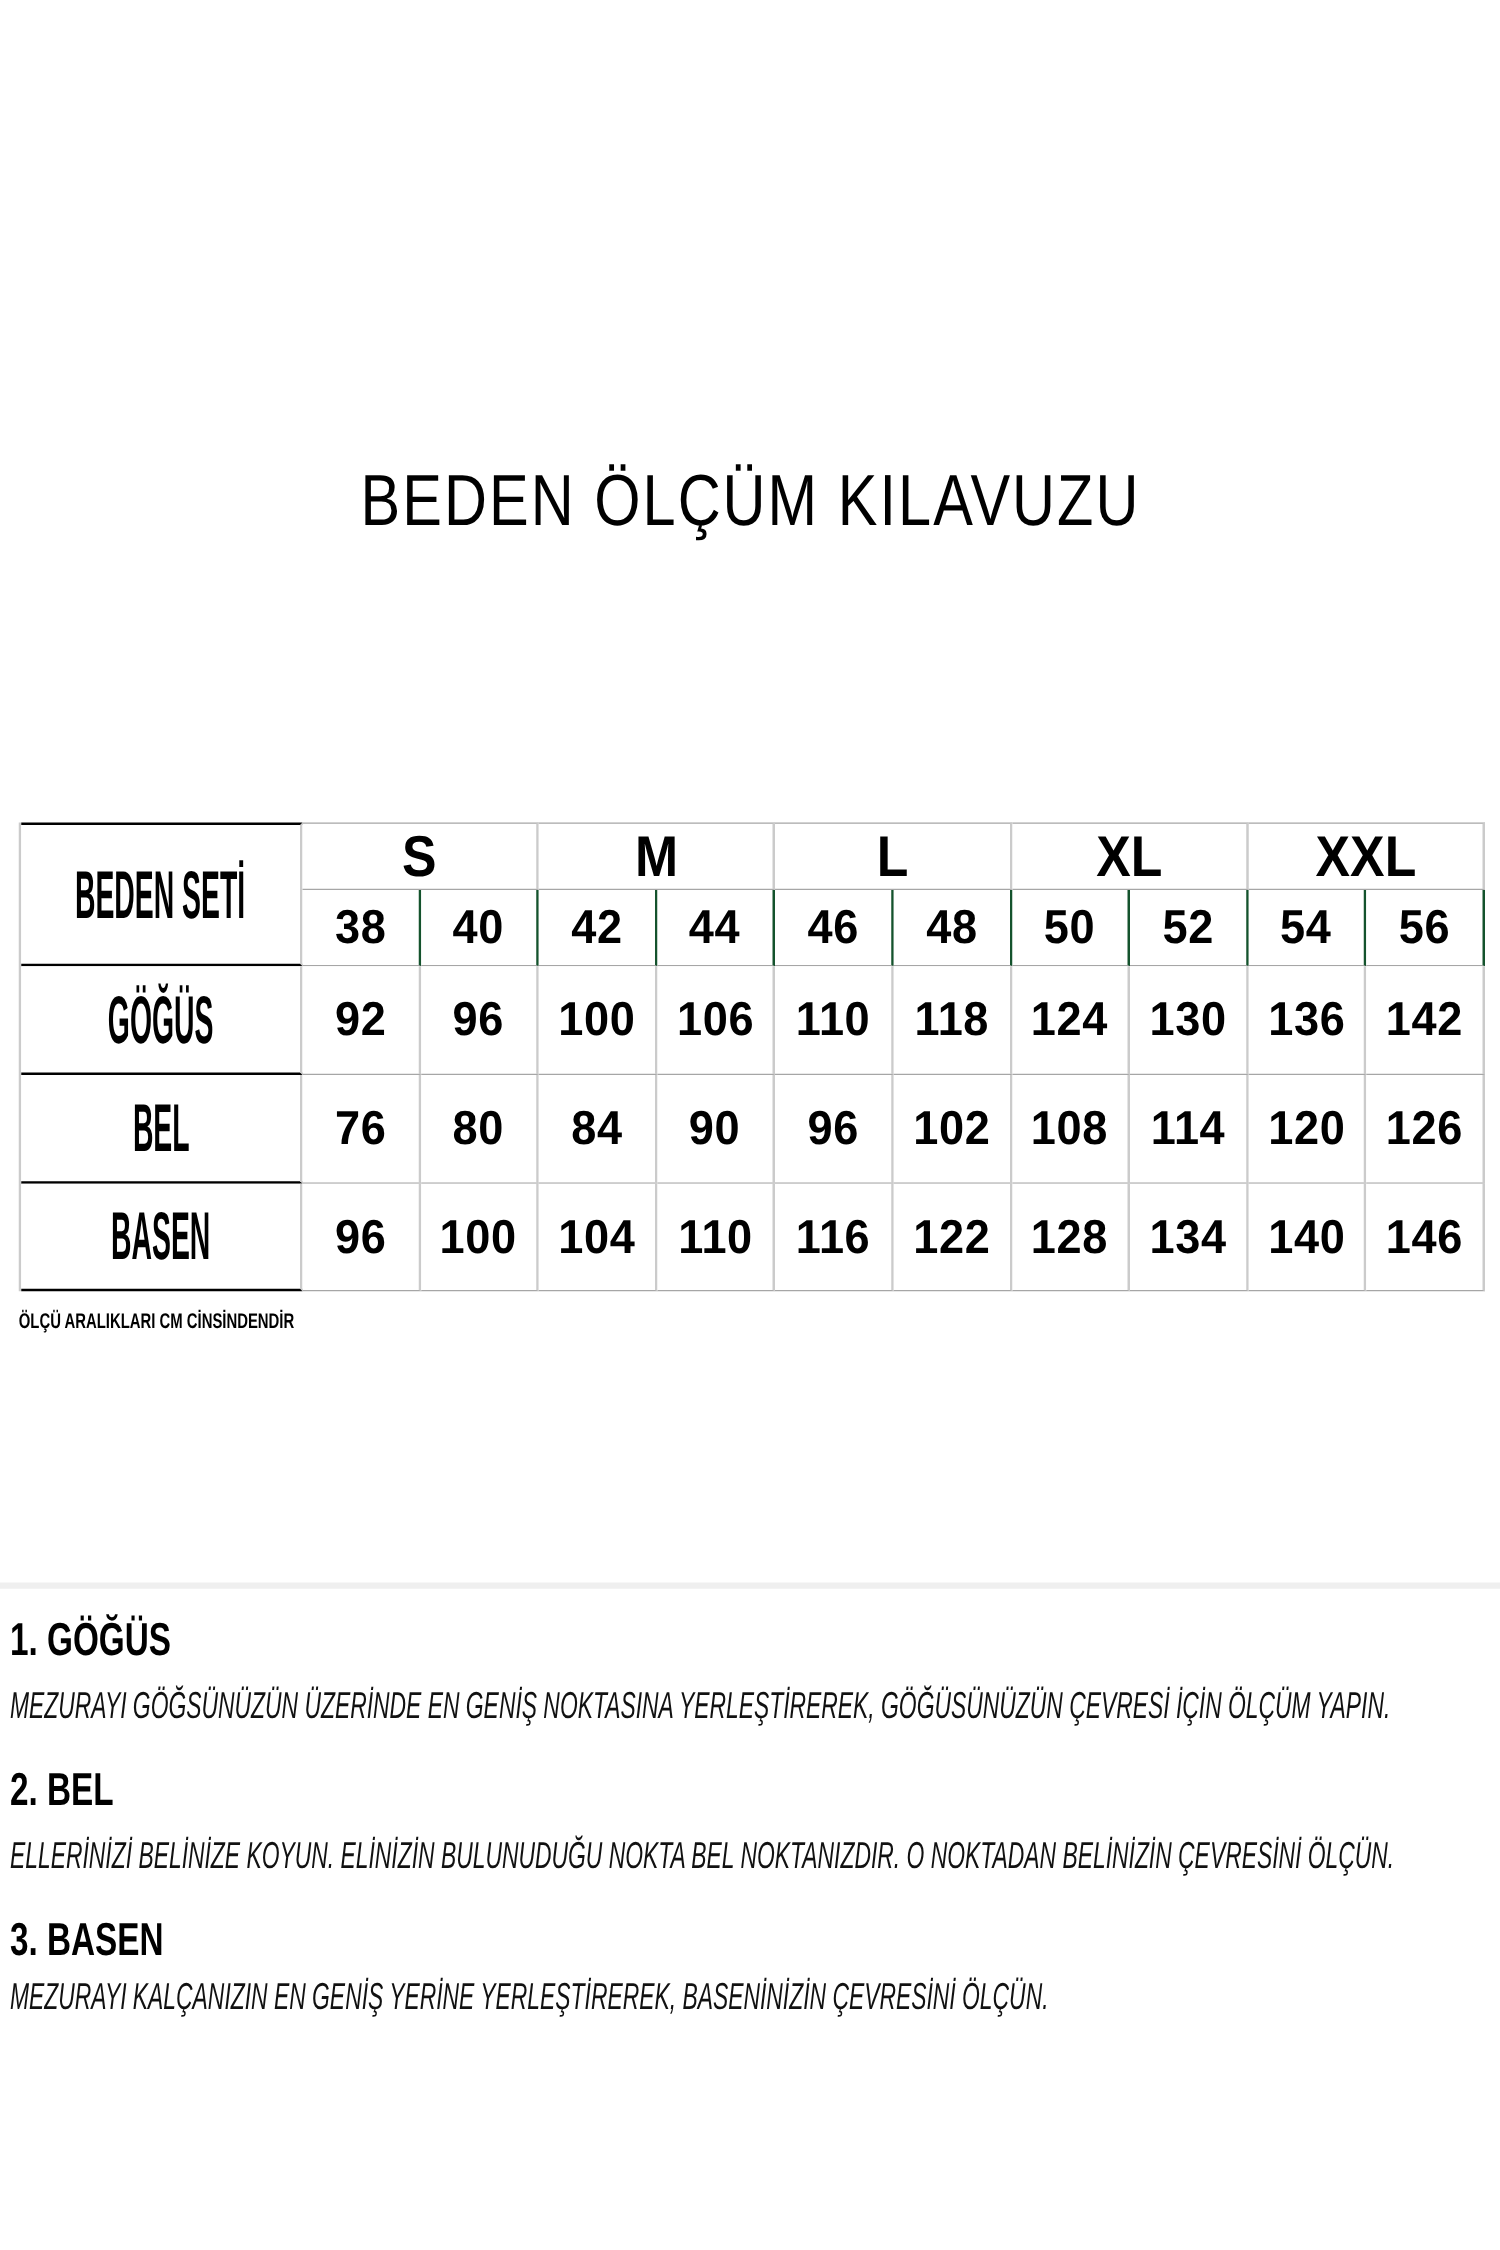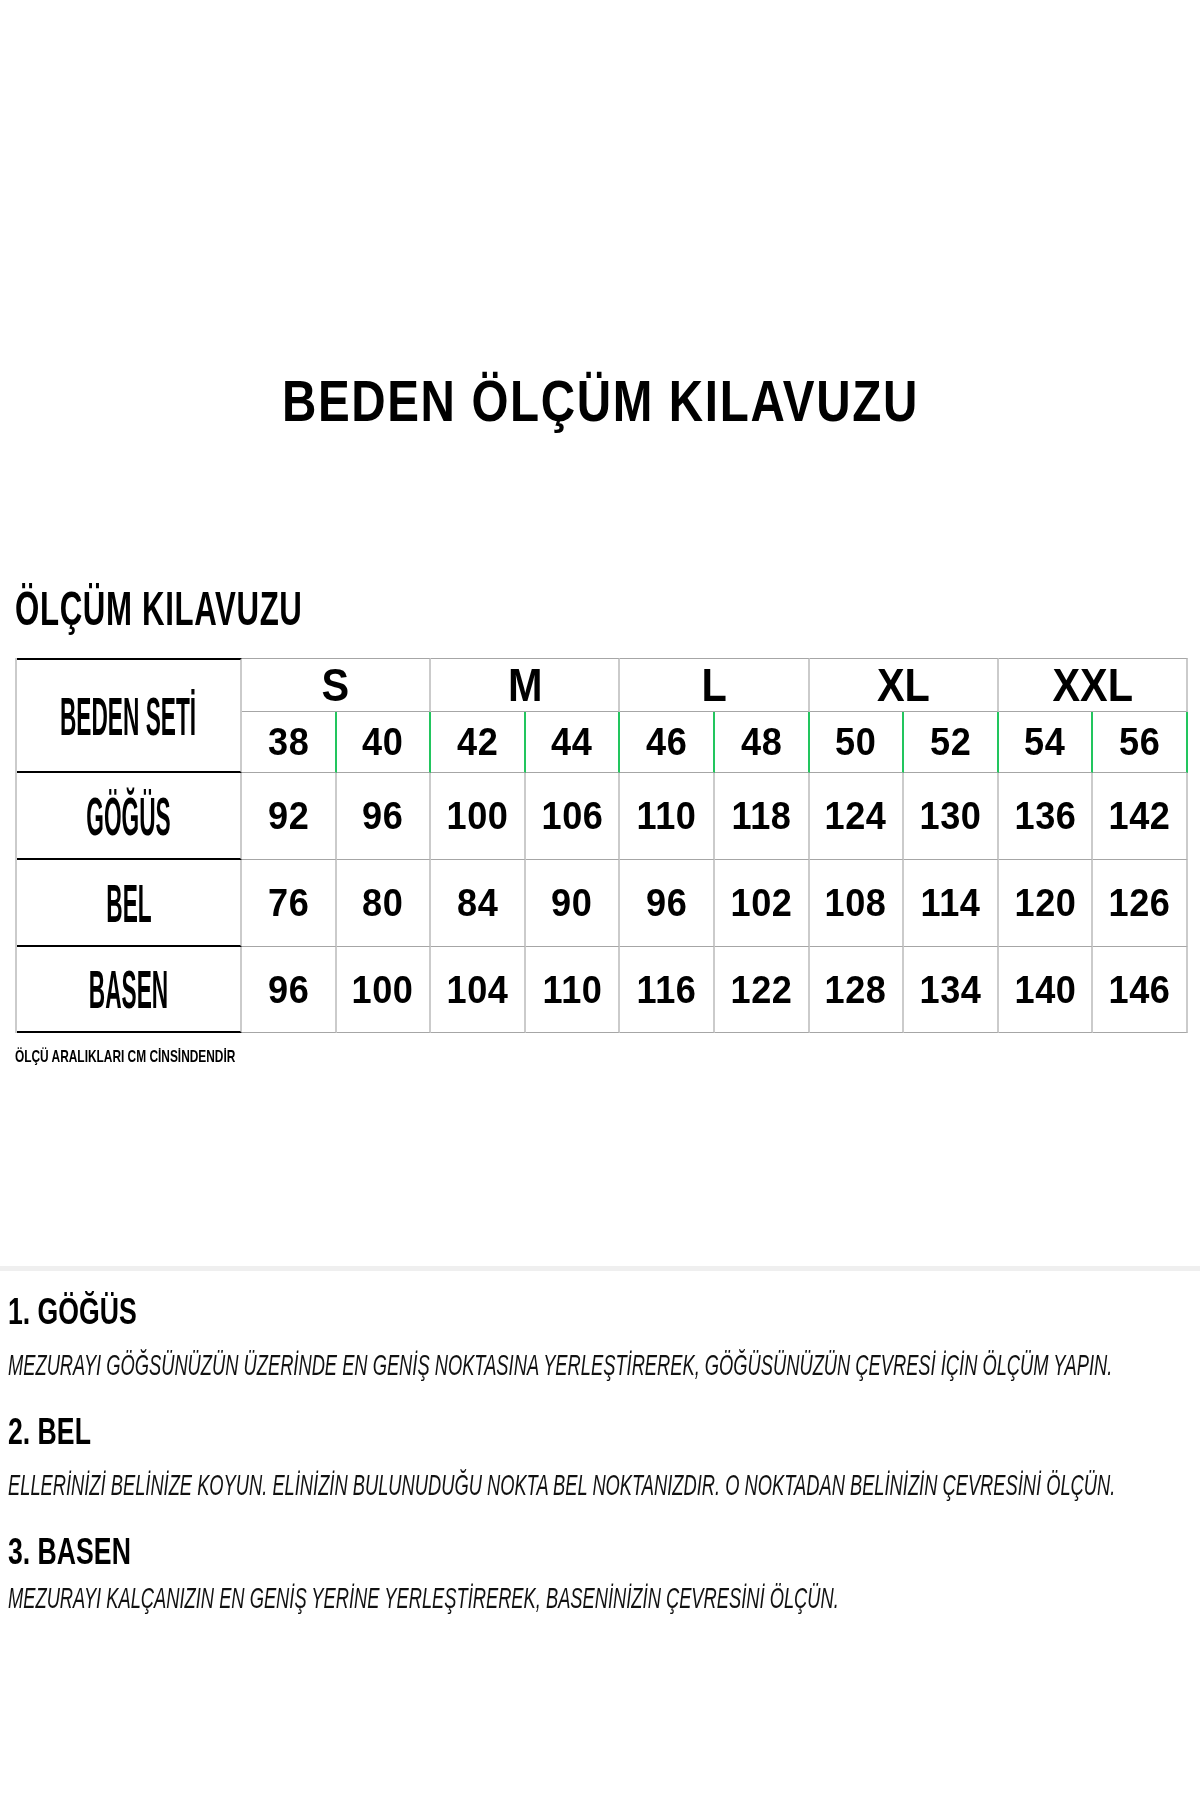--- a/index.html
+++ b/index.html
@@ -3,40 +3,40 @@
 <meta charset="utf-8">
 <style>
   html,body{margin:0;padding:0;background:#fff;}
   .page{
     position:relative;width:1200px;height:1800px;background:#ffffff;
     font-family:"Liberation Sans", sans-serif;color:#000;overflow:hidden;
   }
   .sx{display:inline-block;white-space:nowrap;}
   
   .title{position:absolute;top:372px;left:0;right:0;text-align:center;
-         font-size:58px;font-weight:700;line-height:1;letter-spacing:2px;}
+         font-size:58px;font-weight:400;line-height:1;letter-spacing:2px;}
   .title .sx{transform:scaleX(.82);transform-origin:center;}
   .sec1{position:absolute;top:585px;left:15px;font-size:48px;font-weight:700;line-height:1;letter-spacing:1px;}
   .sec1 .sx{transform:scaleX(.65);transform-origin:left center;}
   .note{position:absolute;top:1048px;left:15px;font-size:17px;font-weight:700;line-height:1;}
   .note .sx{transform:scaleX(.70);transform-origin:left center;}
   .sec2{position:absolute;top:1205px;left:8px;font-size:52px;font-weight:700;line-height:1;}
   .sec2 .sx{transform:scaleX(.60);transform-origin:left center;}
   .divider{position:absolute;top:1266px;left:0;width:1200px;height:5px;background:#efefef;}
   
   .table{
     position:absolute;top:658px;left:15px;width:1171px;
     display:grid;grid-template-columns:225px repeat(10,94.6px);
     grid-template-rows:54px 61px 87px 87px 86px;
     border-left:2px solid #cbcbcb;box-sizing:content-box;
   }
   .cell{display:flex;align-items:center;justify-content:center;box-sizing:border-box;background:#fff;}
   .rowhdr{border-top:2px solid #000;border-bottom:2px solid #000;border-right:2px solid #cbcbcb;}
   .szletter{border-top:1px solid #a6a6a6;border-bottom:1px solid #a6a6a6;border-right:2px solid #cbcbcb;}
-  .sznum{border-bottom:1px solid #a6a6a6;border-right:2px solid #22c55e;}
+  .sznum{border-bottom:1px solid #a6a6a6;border-right:2px solid #14532d;}
   .mlabel{border-bottom:2px solid #000;border-right:2px solid #cbcbcb;}
   .mval{border-bottom:1px solid #a6a6a6;border-right:2px solid #cbcbcb;text-align:center;}
   .t-label{font-size:54px;font-weight:700;line-height:1;transform:scaleX(.42);transform-origin:center;}
   .t-szletter{font-size:46px;font-weight:700;line-height:1;transform:scaleX(.90);transform-origin:center;}
   .t-num{font-size:38px;font-weight:700;line-height:1;letter-spacing:.5px;transform:scaleX(.95);transform-origin:center;}
   
   .ins-h{position:absolute;left:8px;font-size:37px;font-weight:700;line-height:1;}
   .ins-h .sx{transform:scaleX(.72);transform-origin:left center;}
   .ins-t{position:absolute;left:8px;font-size:30px;font-style:italic;font-weight:400;line-height:1.1;color:#111;}
   .ins-t .sx{transform:scaleX(.61);transform-origin:left center;}
@@ -44,23 +44,20 @@
 </style>
 </head>
 <body>
 
 <div class="page">
 
   <div class="title">
     <span class="sx">BEDEN ÖLÇÜM KILAVUZU</span>
   </div>
 
-  <div class="sec1">
-    <span class="sx">ÖLÇÜM KILAVUZU</span>
-  </div>
 
   <div class="table">
 
     <div class="cell rowhdr" style="grid-column:1;grid-row:1/span 2">
       <span class="sx t-label">BEDEN SETİ</span>
     </div>
 
     <div class="cell szletter" style="grid-column:2/span 2;grid-row:1">
       <span class="sx t-szletter">S</span>
     </div>

